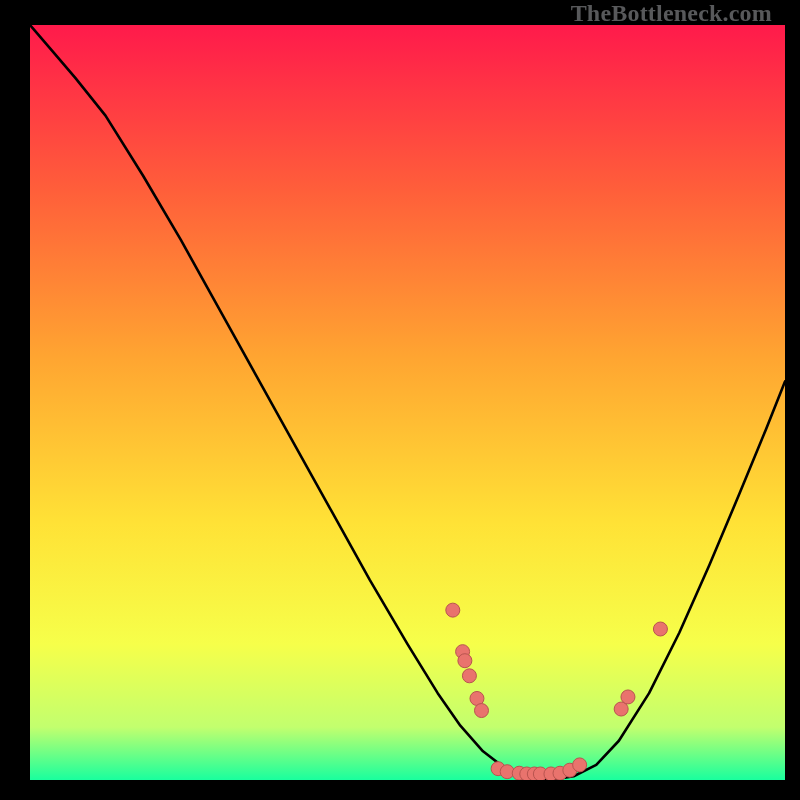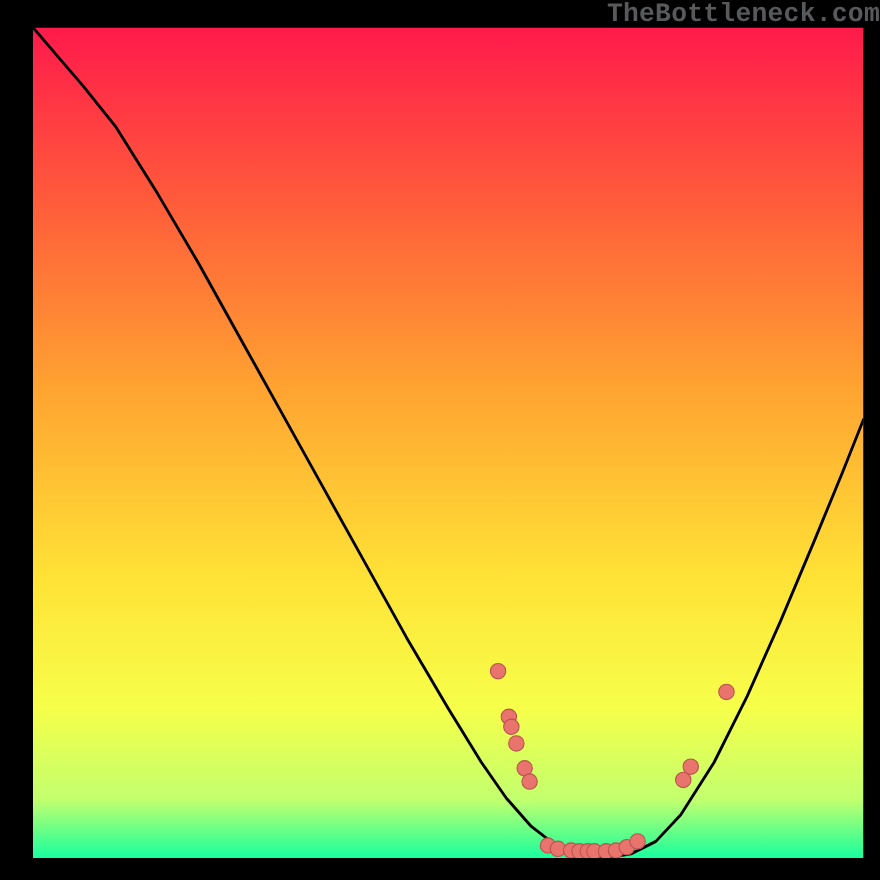--- a/index.html
+++ b/index.html
@@ -20,23 +20,23 @@
   }
   .plot-area {
     position: absolute;
     left: 15px;
     top: 0;
     width: 755px;
     height: 755px;
   }
   .watermark {
     position: absolute;
-    right: 0;
+    right: 28px;
     top: 0px;
-    font-family: Liberation Mono, monospace;
+    font-family: Liberation Serif, serif;
     font-size: 24px;
     font-weight: bold;
     color: #58595b;
     letter-spacing: 0.2px;
   }
   svg { display: block; }
 </style>
 </head>
 <body>
 

